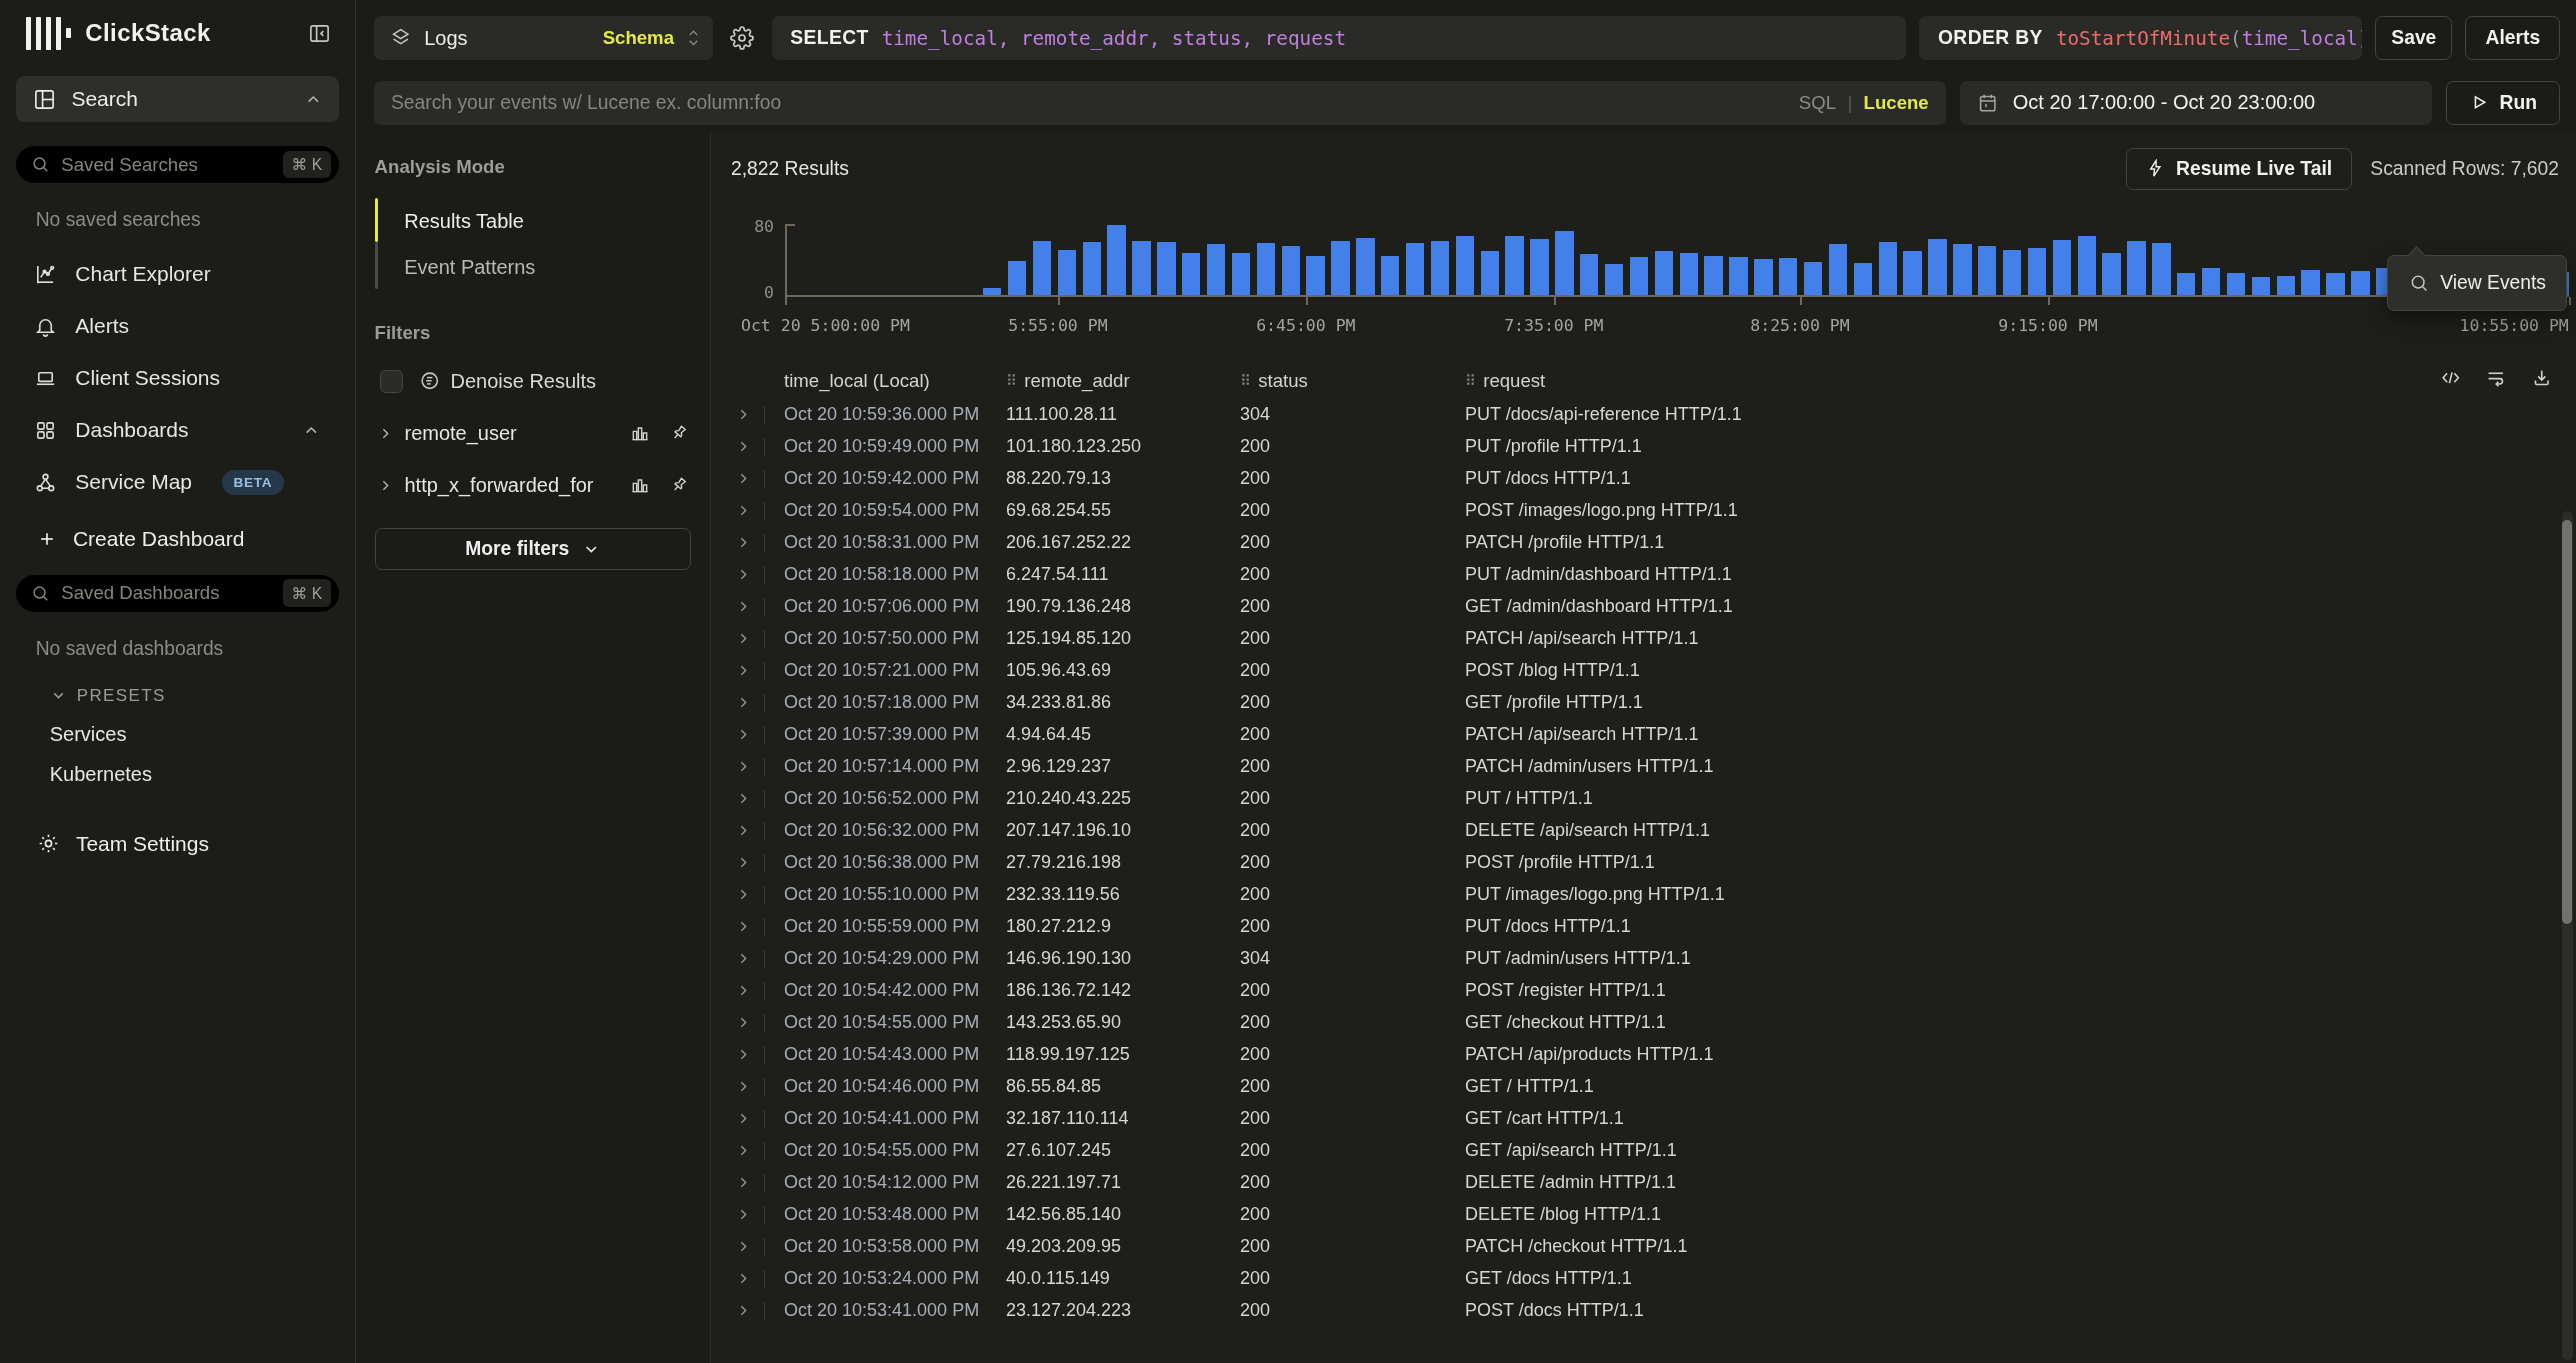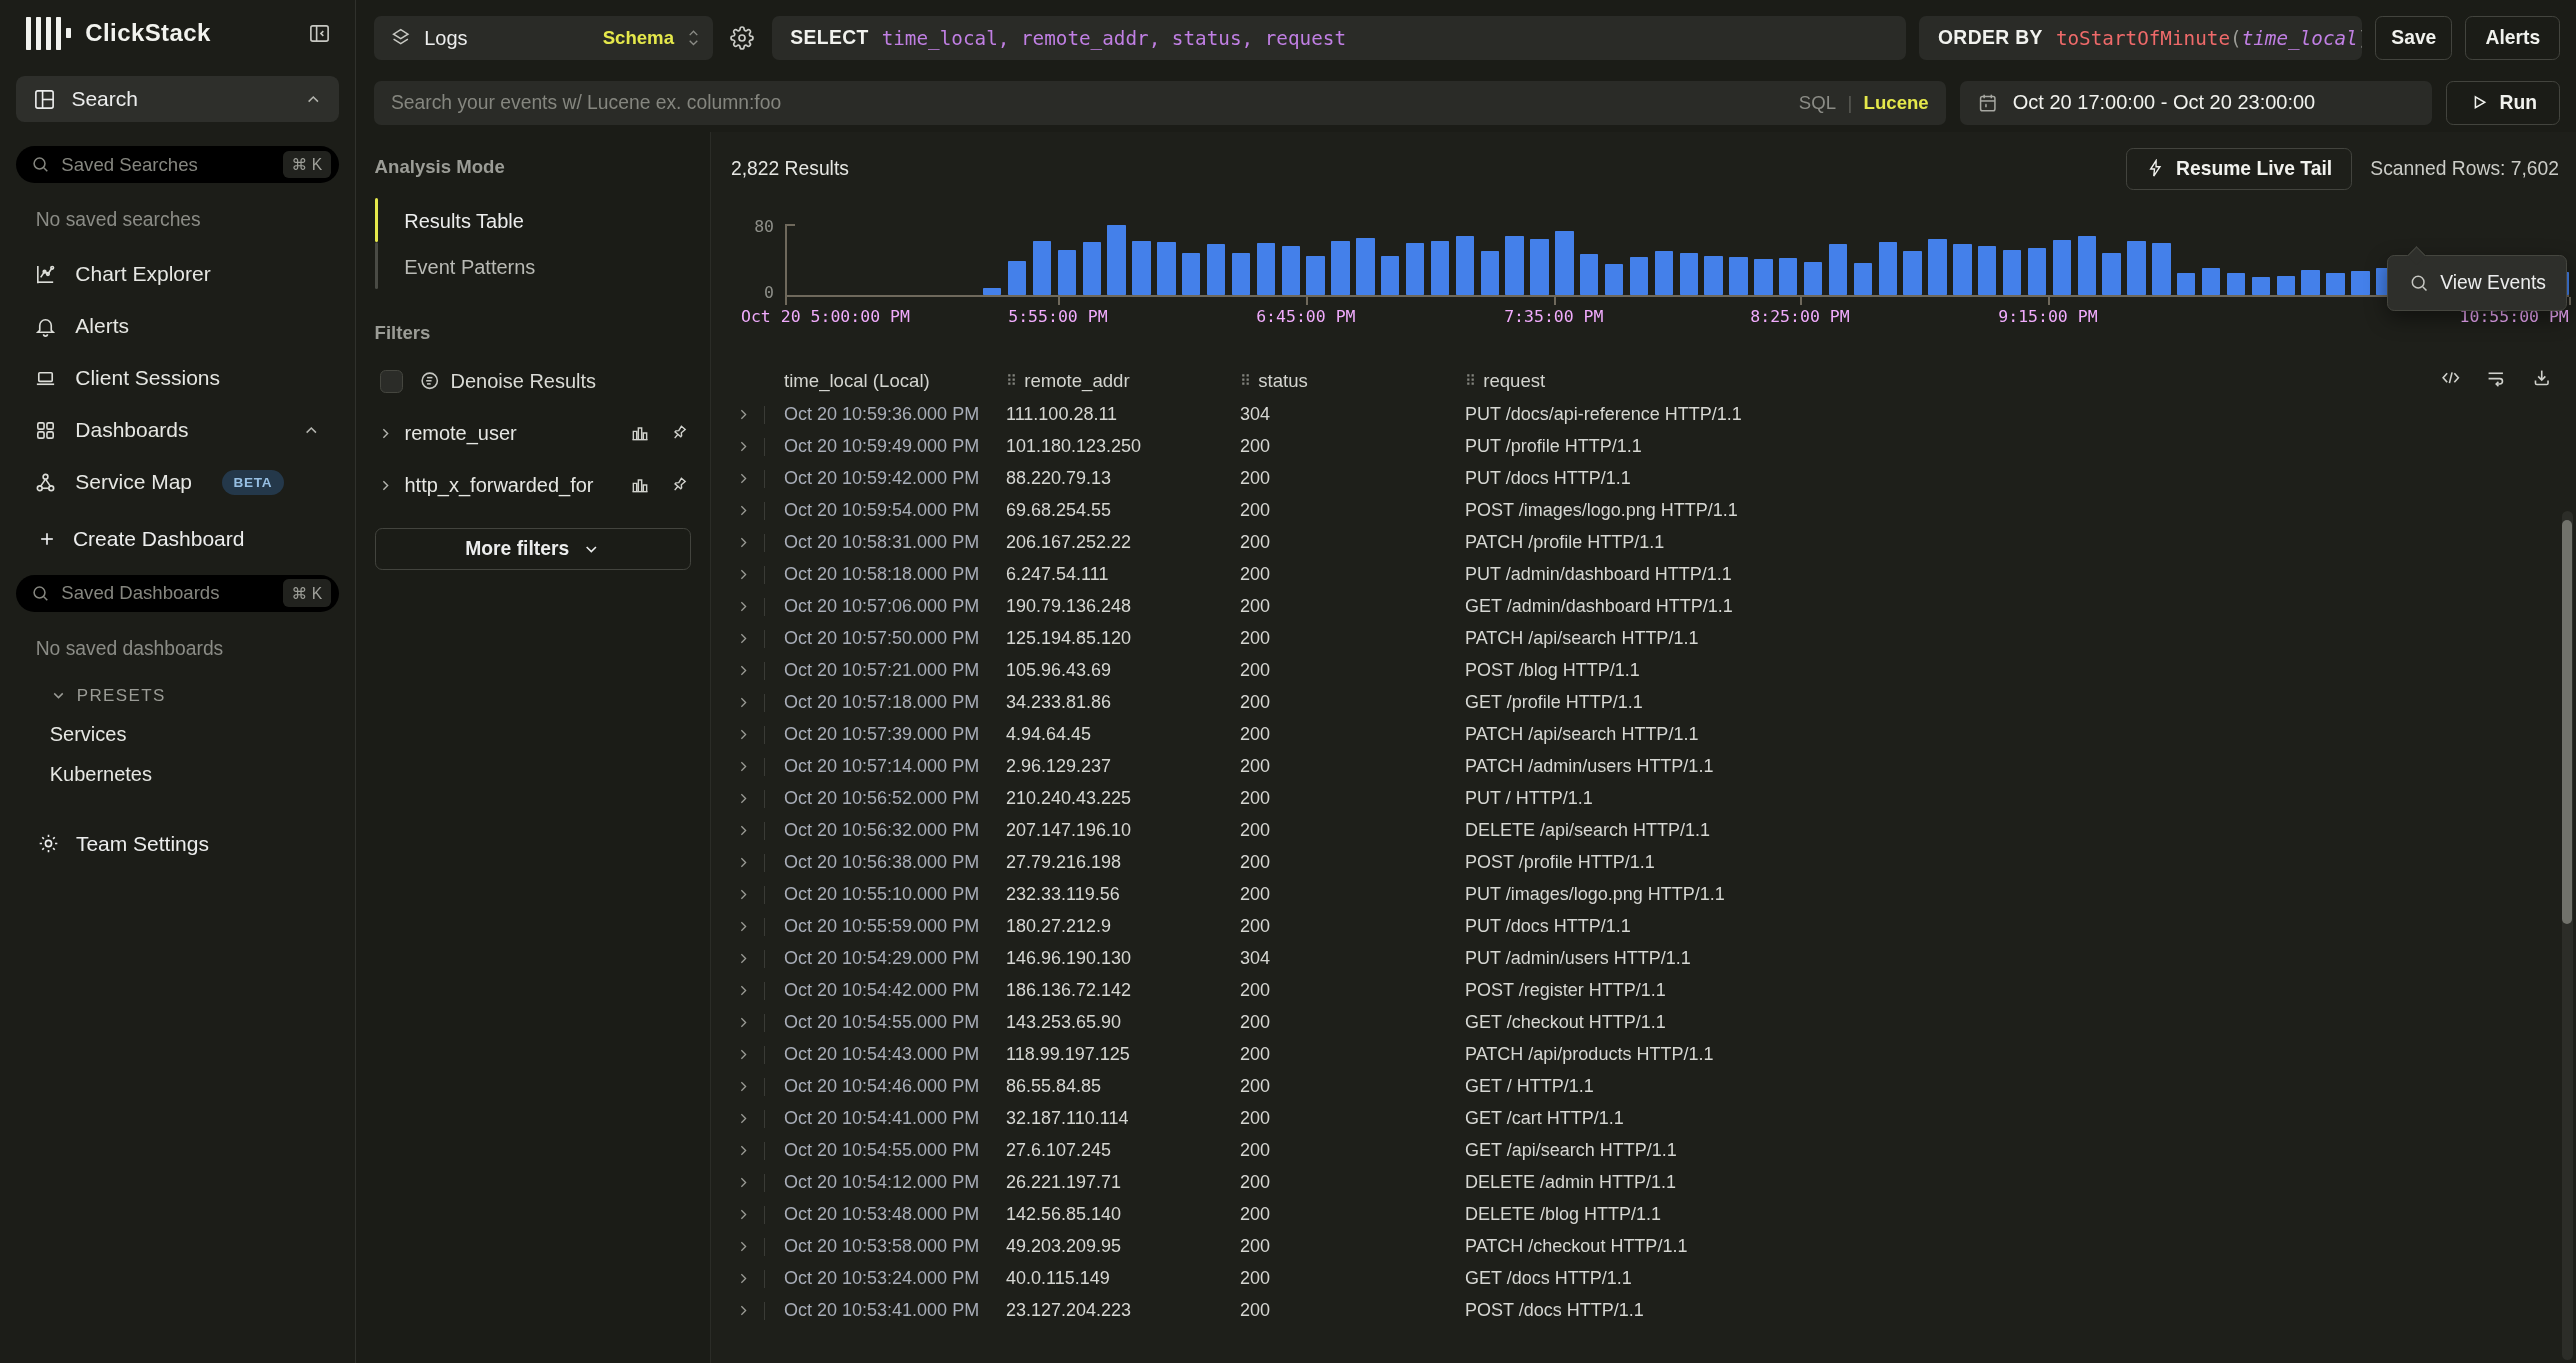--- a/index.html
+++ b/index.html
@@ -44,21 +44,21 @@
   .box { background:#2a2b27; border-radius:7.2px; height:44px; display:flex; align-items:center; }
   .source-box { width:339px; padding:0 13px 0 15.7px; gap:13px; cursor:pointer; }
   .source-box .label { font-size:20px; color:#eceded; flex:1; }
   .schema { color:#e5e84b; font-weight:700; font-size:18.6px; }
   .updown { display:flex; flex-direction:column; gap:1.4px; color:#8b8c86; }
   .gearbtn { color:#cbccc7; cursor:pointer; padding:0 4.3px; }
   .code-box { flex:1; padding:0 18.6px; font-family:"DejaVu Sans Mono", monospace; font-size:19.3px; white-space:nowrap; overflow:hidden; cursor:text; }
   .kw { color:#f1f2ee; font-weight:700; font-family:"Liberation Sans",sans-serif; letter-spacing:0.4px; margin-right:13px; }
   .cols { color:#c07fe3; }
   .orderby-box { width:443px; flex:0 0 443px; }
-  .fn { color:#ef6a6a; } .paren { color:#9b9c96; } .colname { color:#c07fe3;font-style:italic; }
+  .fn { color:#ef6a6a; } .paren { color:#9b9c96; } .colname { color:#c07fe3; }
   .btn { height:44px; border:1.4px solid #43443e; border-radius:7.2px; background:transparent; color:#f1f2ee; font-weight:700; font-size:19.3px; display:flex; align-items:center; justify-content:center; gap:11.4px; cursor:pointer; font-family:inherit; }
   .save-btn { width:77px; } .alerts-btn { width:95px; }
 
   .row2 { height:66px; display:flex; align-items:center; gap:14.3px; padding:7.2px 15.7px 0 18px; }
   .search-box { flex:1; padding:0 17px; gap:14.3px; cursor:text; }
   .search-box .ph { flex:1; color:#85867f; font-size:19.3px; }
   .lang { display:flex; align-items:center; gap:11.4px; font-size:18.6px; }
   .lang .sql { color:#8b8c86; } .lang .sep { color:#5a5b55; } .lang .lucene { color:#e5e84b; font-weight:700; }
   .date-box { width:472px; flex:0 0 472px; padding:0 17px; gap:14.3px; color:#f1f2ee; font-size:20px; cursor:pointer; }
   .run-btn { width:114px; }
@@ -96,21 +96,21 @@
   .chart { position:relative; margin-top:7.2px; height:126px; padding-left:54px; padding-right:7.2px; }
   .plot { position:relative; height:100px; border-bottom:2.1px solid #6f695c; }
   .ylab { position:absolute; left:-54px; width:43px; text-align:right; font-family:"DejaVu Sans Mono", monospace; font-size:16.5px; color:#8d8e88; }
   .ylab.top { top:20px; } .ylab.bottom { bottom:-7.2px; }
   .yaxis { position:absolute; left:0; top:27px; bottom:0; width:2.1px; background:#6f695c; }
   .yaxis:before { content:""; position:absolute; top:0; left:0; width:10px; height:2.1px; background:#6f695c; }
   .bars { position:absolute; left:11.1%; right:0; bottom:0; top:0; display:flex; align-items:flex-end; gap:6.4px; }
   .bars .bar { flex:1; background:#4480ea; border-radius:0.7px; }
   .xticks { position:relative; height:26px; }
   .xticks .tick { position:absolute; top:0; width:2.1px; height:8.6px; background:#6f695c; }
-  .xticks .xlab { position:absolute; top:10px; font-family:"DejaVu Sans Mono", monospace; font-size:16.5px; color:#f0abfc; white-space:nowrap; }
+  .xticks .xlab { position:absolute; top:19px; font-family:"DejaVu Sans Mono", monospace; font-size:16.5px; color:#a3a3a3; white-space:nowrap; }
 
   
   .tbl { margin-top:40px; position:relative; padding-right:24px; }
   .tbl-grid { display:grid; grid-template-columns:53px 222px 234px 225px 1fr; align-items:center; }
   .tbl-head { height:36px; color:#d3d4cf; font-size:18.6px; }
   .hcell { display:flex; align-items:center; gap:8.6px; }
   .drag { color:#83847e; font-size:15px; letter-spacing:-1.4px; }
   .head-icons { position:absolute; right:24px; top:4.3px; display:flex; gap:24px; color:#d0d1cc; }
   .rows { }
   .trow { height:32px; cursor:pointer; }

